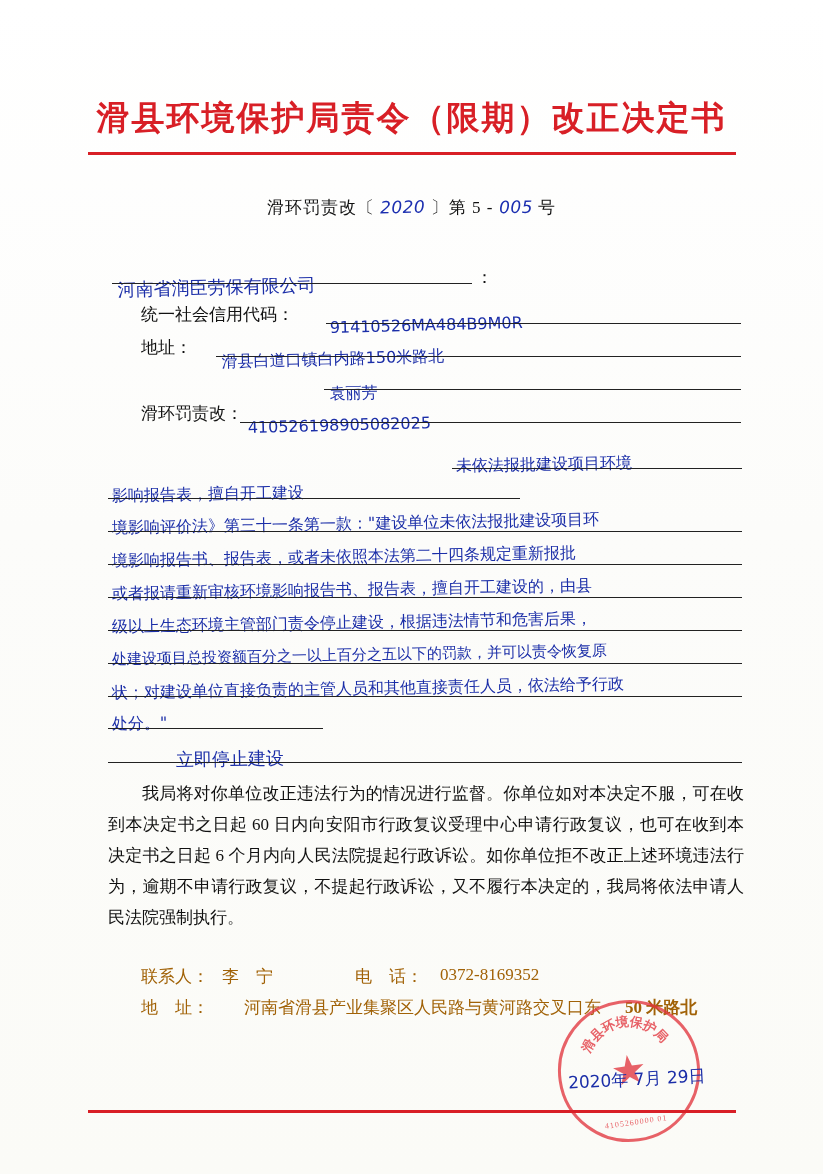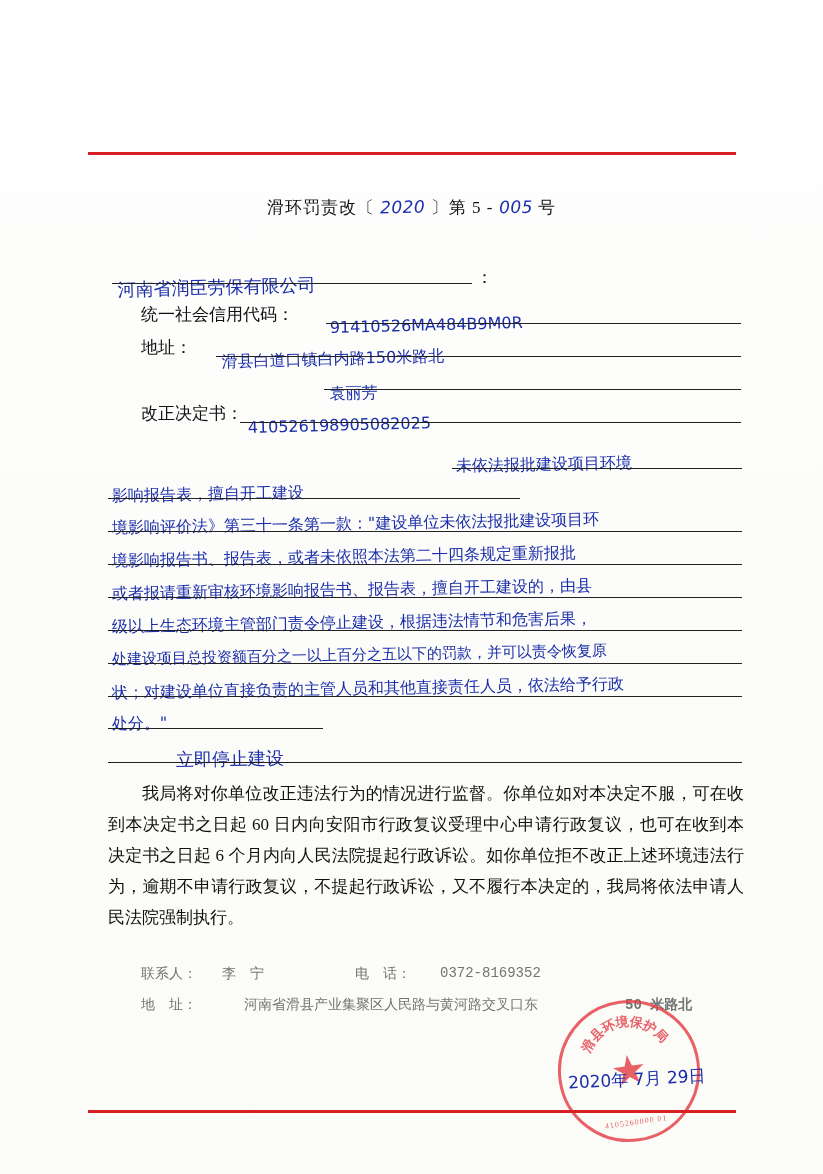--- a/index.html
+++ b/index.html
@@ -102,24 +102,23 @@
     position: absolute;
     font-family: "DejaVu Sans", sans-serif;
     color: #1b2ea8;
     font-size: 16px;
     white-space: nowrap;
     transform: rotate(-1deg);
     transform-origin: left center;
   }
   .contact {
     position: absolute;
-    font-size: 14px;
-    color: #737373;
-    white-space: nowrap;
-    font-family: Liberation Mono, monospace;
+    font-size: 17px;
+    color: #a16207;
+    white-space: nowrap;
   }
   .bold {
     font-weight: bold;
   }
   
   .seal {
     position: absolute;
     left: 558px;
     top: 1000px;
     width: 136px;
@@ -176,20 +175,21 @@
     white-space: nowrap;
     transform: rotate(-3deg);
   }
 </style>
 </head>
 <body>
 
 <div class="page">
   <div class="scan-tint"></div>
 
+  <div class="doc-title">滑县环境保护局责令（限期）改正决定书</div>
   <div class="rule-top"></div>
 
   <div class="doc-number">
     <span>滑环罚责改〔</span>
     <span class="hand">2020</span>
     <span>〕第 5 -</span>
     <span class="hand">005</span>
     <span>号</span>
   </div>
 
@@ -201,21 +201,21 @@
   <div class="handtext" style="left:330px; top:318px;">91410526MA484B9M0R</div>
   <div class="fieldline" style="left:326px; top:323px; width:415px;"></div>
 
   <div class="label" style="left:141px; top:336px;">地址：</div>
   <div class="handtext" style="left:222px; top:352px;">滑县白道口镇白内路150米路北</div>
   <div class="fieldline" style="left:216px; top:356px; width:525px;"></div>
 
   <div class="handtext" style="left:330px; top:384px;">袁丽芳</div>
   <div class="fieldline" style="left:324px; top:389px; width:417px;"></div>
 
-  <div class="label" style="left:141px; top:402px;">改正决定书：</div>
+  <div class="label" style="left:141px; top:402px;">滑环罚责改：</div>
   <div class="handtext" style="left:248px; top:418px;">410526198905082025</div>
   <div class="fieldline" style="left:240px; top:422px; width:501px;"></div>
 
   <div class="hand-line" style="left:456px; top:456px;">未依法报批建设项目环境</div>
   <div class="fieldline" style="left:452px; top:468px; width:290px;"></div>
 
   <div class="hand-line" style="left:112px; top:486px;">影响报告表，擅自开工建设</div>
   <div class="fieldline" style="left:108px; top:498px; width:412px;"></div>
 
   <div class="hand-line" style="left:112px; top:518px;">境影响评价法》第三十一条第一款："建设单位未依法报批建设项目环</div>

